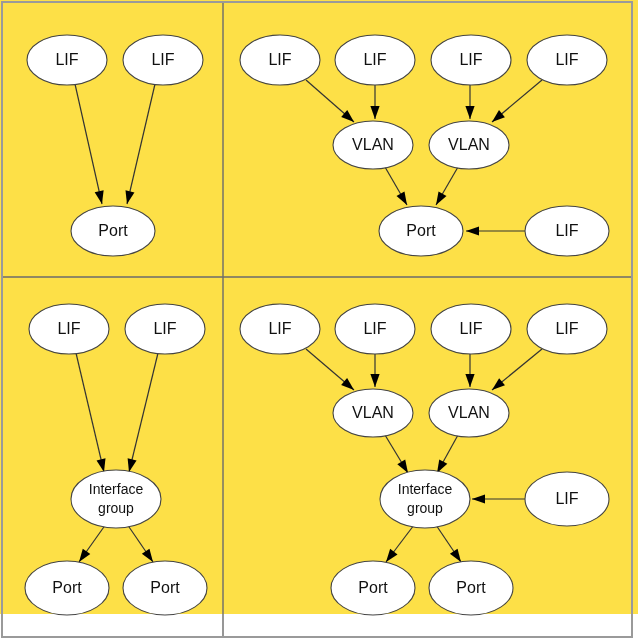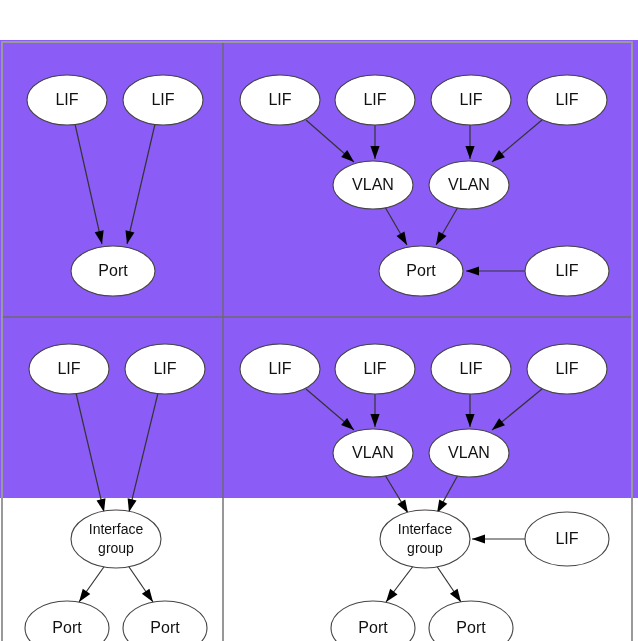--- a/index.html
+++ b/index.html
@@ -9,23 +9,22 @@
   }
   body {
     width: 638px;
     height: 641px;
     font-family: "Liberation Sans", sans-serif;
     overflow: hidden;
   }
   #diagram-root {
     position: relative;
     width: 638px;
-    height: 458px;
-    background: #8b5cf6;
-    margin-top: 40px;
+    height: 614px;
+    background: #fde047;
   }
   svg#diagram-svg {
     display: block;
     width: 638px;
     height: 641px;
   }
   .node-ellipse {
     fill: #ffffff;
     stroke: #444444;
     stroke-width: 1.1;

